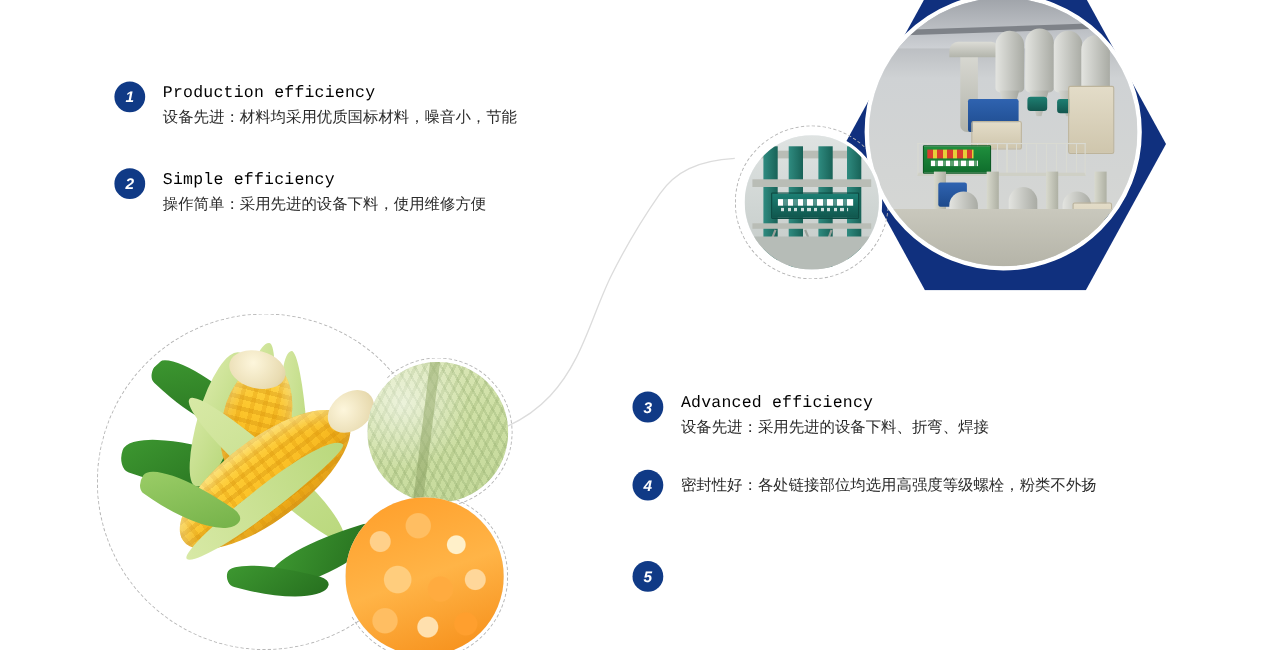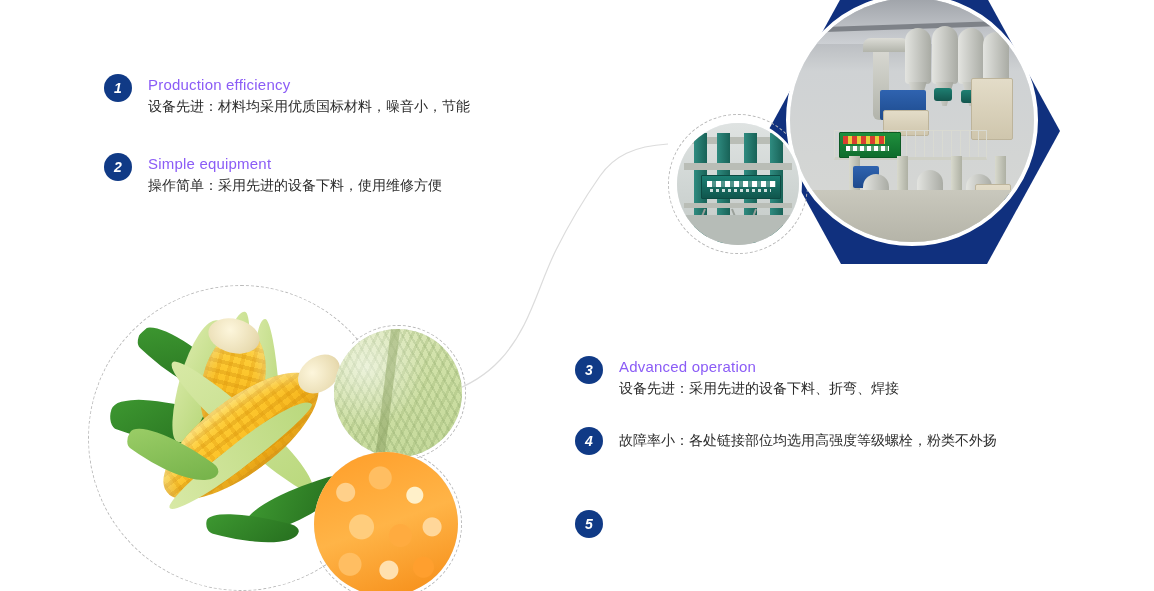--- a/index.html
+++ b/index.html
@@ -37,25 +37,26 @@
     line-height: 28px;
     text-align: center;
     flex: 0 0 28px;
     letter-spacing: 0;
   }
   .feature-text {
     margin-left: 16px;
     padding-top: 1px;
   }
   .feature-title {
-    color: #8b5cf6;
+    color: #000000;
     font-size: 15px;
     line-height: 19px;
     letter-spacing: 0.2px;
     white-space: nowrap;
+    font-family: Liberation Mono, monospace;
   }
   .feature-desc {
     color: #2b2b2b;
     font-size: 14px;
     line-height: 22px;
     margin-top: 1px;
     white-space: nowrap;
   }
 
   
@@ -374,37 +375,37 @@
     <div class="badge">1</div>
     <div class="feature-text">
       <div class="feature-title">Production efficiency</div>
       <div class="feature-desc">设备先进：材料均采用优质国标材料，噪音小，节能</div>
     </div>
   </div>
 
   <div class="feature" style="left:104px; top:153px;">
     <div class="badge">2</div>
     <div class="feature-text">
-      <div class="feature-title">Simple equipment</div>
+      <div class="feature-title">Simple efficiency</div>
       <div class="feature-desc">操作简单：采用先进的设备下料，使用维修方便</div>
     </div>
   </div>
 
   <div class="feature" style="left:575px; top:356px;">
     <div class="badge">3</div>
     <div class="feature-text">
-      <div class="feature-title">Advanced operation</div>
+      <div class="feature-title">Advanced efficiency</div>
       <div class="feature-desc">设备先进：采用先进的设备下料、折弯、焊接</div>
     </div>
   </div>
 
   <div class="feature" style="left:575px; top:427px;">
     <div class="badge">4</div>
     <div class="feature-text">
-      <div class="feature-desc">故障率小：各处链接部位均选用高强度等级螺栓，粉类不外扬</div>
+      <div class="feature-desc">密封性好：各处链接部位均选用高强度等级螺栓，粉类不外扬</div>
     </div>
   </div>
 
   <div class="feature" style="left:575px; top:510px;">
     <div class="badge">5</div>
     <div class="feature-text">
     </div>
   </div>
 
 </div>

